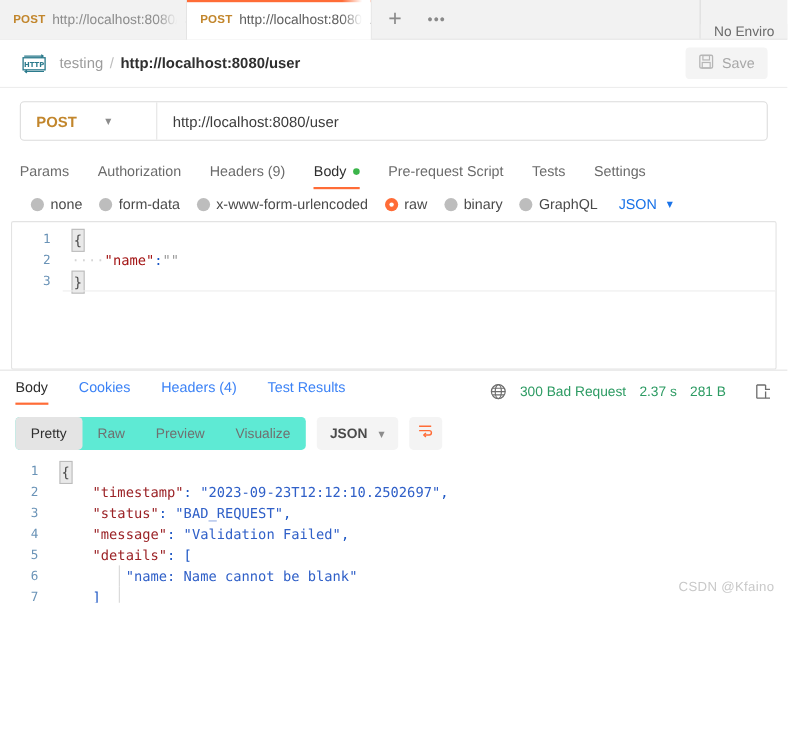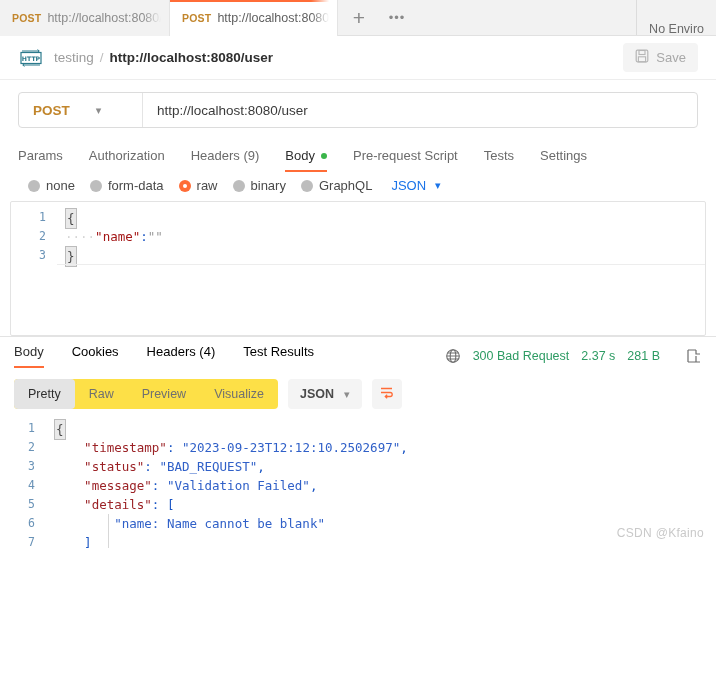--- a/index.html
+++ b/index.html
@@ -146,36 +146,36 @@
   .underline-row::after {
     content:""; position:absolute; left:46px; right:0; bottom:0; height:1px; background:#ededed;
   }
 
   
   .resp-sep { height:1px; background:#e3e3e3; flex:none; }
   .resptabs {
     display:flex; align-items:center; padding: 0 14px; height: 38px; flex:none;
   }
   .resptab {
-    position: relative; font-size: 13px; color:#000000;
+    position: relative; font-size: 13px; color:#3b82f6;
     padding: 0 0 9px 0; margin-right: 28px; white-space:nowrap;
     display:flex; align-items:center;
   }
   .resptab.active { color:#2e2e2e; }
   .resptab.active::after {
     content:""; position:absolute; left:0; right:0; bottom:0; height:2px; background:#ff6c37;
   }
   .resp-spacer { flex:1; }
   .statusgrp { display:flex; align-items:center; gap:12px; font-size:12.5px; color:#2d9b63; white-space:nowrap; }
   .globe { width:16px; height:16px; flex:none; }
   .dl-icon { width:16px; height:16px; margin-left: 14px; flex:none; }
 
   
   .viewbar { display:flex; align-items:center; gap:10px; padding: 4px 14px 6px 14px; flex:none; }
-  .seg { display:flex; align-items:center; background:#fde047; border-radius:4px; height:30px;text-align:right; }
+  .seg { display:flex; align-items:center; background:#5eead4; border-radius:4px; height:30px;text-align:right; }
   .seg .item {
     padding: 0 14px; height:30px; display:flex; align-items:center;
     font-size:12.5px; color:#707070; border-radius:4px;
   }
   .seg .item.active { background:#e4e4e4; color:#2e2e2e; }
   .seg2 { display:flex; align-items:center; background:#f4f4f4; border-radius:4px; height:30px; padding: 0 12px; gap: 10px; }
   .seg2 .lbl { font-size:12.5px; color:#4a4a4a; font-weight: 600; }
   .wrapbtn {
     width:30px; height:30px; background:#f4f4f4; border-radius:4px;
     display:flex; align-items:center; justify-content:center;
@@ -286,20 +286,24 @@
   <div class="bodytypes">
     <label class="radio">
       <span class="dot"></span>
       <span>none</span>
       </label>
     <label class="radio">
       <span class="dot"></span>
       <span>form-data</span>
       </label>
     <label class="radio">
+      <span class="dot"></span>
+      <span>x-www-form-urlencoded</span>
+      </label>
+    <label class="radio">
       <span class="dot sel"></span>
       <span>raw</span>
       </label>
     <label class="radio">
       <span class="dot"></span>
       <span>binary</span>
       </label>
     <label class="radio">
       <span class="dot"></span>
       <span>GraphQL</span>

